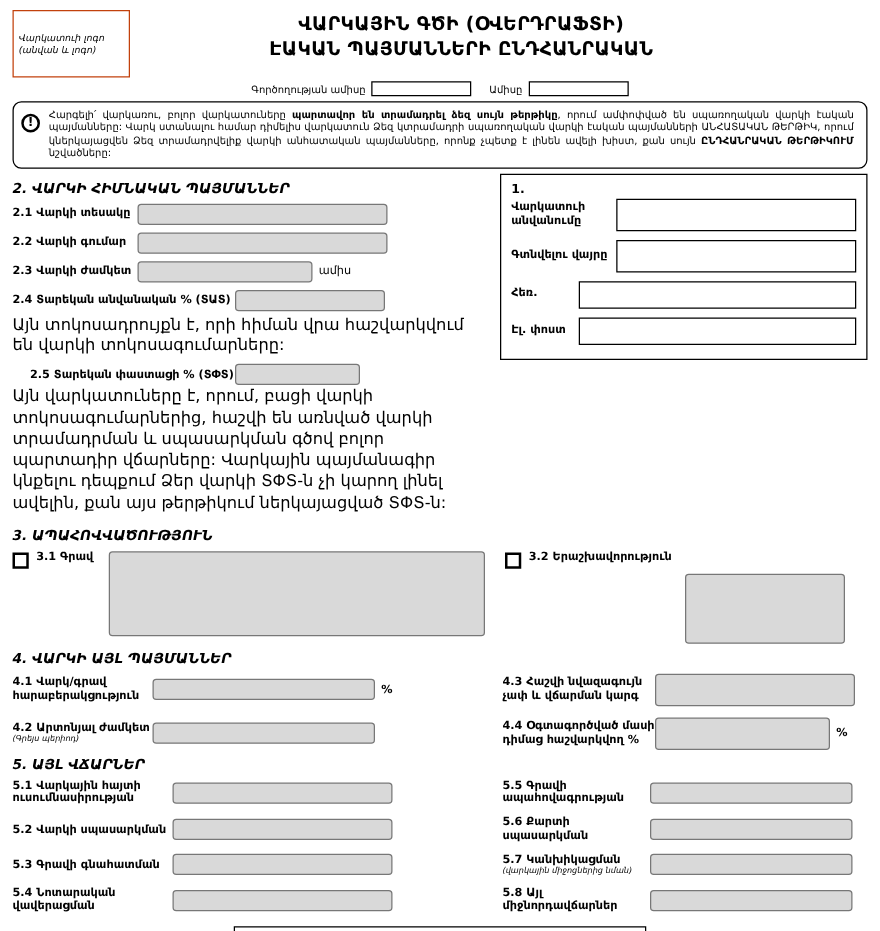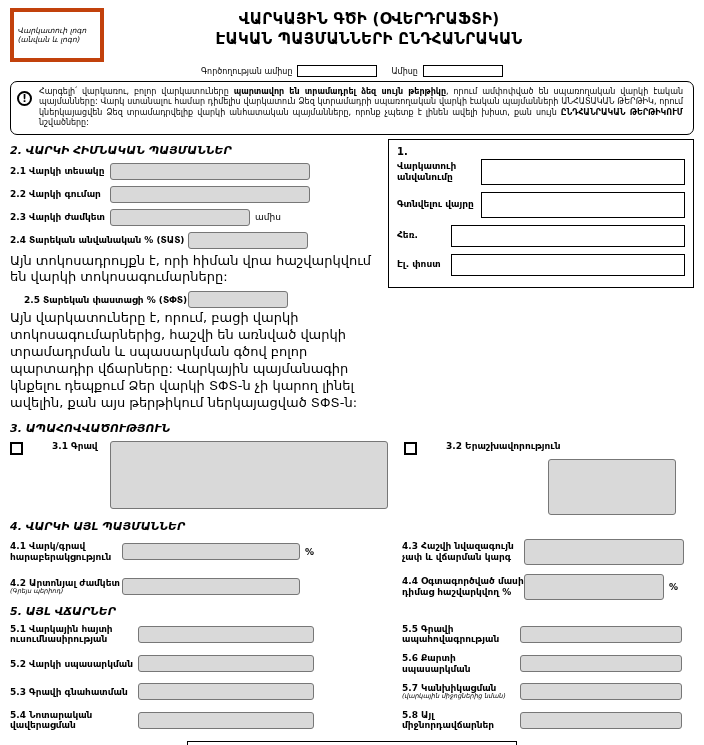--- a/index.html
+++ b/index.html
@@ -1,36 +1,36 @@
 <!DOCTYPE html>
 <html><head>
 <meta charset="utf-8">
 <style>
   * { box-sizing: border-box; margin: 0; padding: 0; }
   body { background: #fff; font-family: "DejaVu Sans", sans-serif; color: #000; }
   .page { width: 704px; height: 745px; padding: 8px 10px; overflow: hidden; }
 
   
   .header { display: flex; align-items: flex-start; }
-  .logo-box { width: 94px; height: 54px; border: 4px solid #c2410c; font-size: 7.5px; font-style: italic; padding: 4px; display: flex; align-items: center; line-height: 1.25; }
+  .logo-box { width: 94px; height: 54px; border: 1px solid #c2410c; font-size: 7.5px; font-style: italic; padding: 4px; display: flex; align-items: center; line-height: 1.25; }
   .title-wrap { flex: 1; text-align: center; font-weight: bold; font-size: 15px; line-height: 1.3; letter-spacing: .3px; padding-top: 2px; }
   .header-spacer { width: 60px; }
 
   
   .date-row { display: flex; justify-content: center; gap: 14px; align-items: center; font-size: 8px; margin: 3px 0 4px; }
   .date-pair { display: flex; align-items: center; gap: 5px; }
   .date-box { width: 80px; height: 12px; border: 1px solid #000; background: #fff; }
 
   
   .notice { border: 1px solid #000; border-radius: 7px; padding: 5px 10px 5px 6px; display: flex; gap: 7px; font-size: 8px; line-height: 1.3; text-align: justify; }
   .info-icon { width: 15px; height: 15px; border: 2px solid #000; border-radius: 50%; font-weight: bold; font-size: 10px; display: flex; align-items: center; justify-content: center; flex: none; margin-top: 4px; }
   .b { font-weight: bold; }
 
   
-  .main-row { display: flex; margin-top: 4px; }
+  .main-row { display: flex; gap: 12px; margin-top: 4px; }
   .col-left { width: 378px; }
   .col-right { flex: 1; }
 
   .sec-heading { font-weight: bold; font-style: italic; font-size: 11px; margin: 5px 0 6px; }
 
   .f-row { display: flex; align-items: center; margin-bottom: 6px; }
   .f-label { font-weight: bold; font-size: 9px; line-height: 1.15; }
   .f-sub { font-weight: normal; font-size: 6.5px; font-style: italic; display: block; }
   .g-input { background: #d9d9d9; border: 1px solid #777; border-radius: 3px; height: 17px; }
   .suffix { font-weight: bold; font-size: 9px; margin-left: 5px; }
@@ -43,21 +43,21 @@
   .panel-label { font-weight: bold; font-size: 9px; line-height: 1.2; width: 78px; flex: none; }
   .panel-label.narrow { width: 48px; }
   .w-input { background: #fff; border: 1px solid #000; height: 22px; flex: 1; }
   .w-input.tall { height: 26px; }
 
   
   .sec3-grid { display: flex; gap: 16px; margin-bottom: 4px; }
   .sec3-a { width: 378px; display: flex; align-items: flex-start; gap: 6px; }
   .sec3-b { flex: 1; }
   .checkbox { width: 13px; height: 13px; border: 2px solid #000; background: #fff; flex: none; margin-top: 1px; }
-  .cb-label { font-weight: bold; font-size: 9px; white-space: nowrap; margin-right: 6px; margin-left: 23px; }
+  .cb-label { font-weight: bold; font-size: 9px; white-space: nowrap; margin-right: 6px; }
   .big-box { background: #d9d9d9; border: 1px solid #777; border-radius: 3px; }
   .sec3-a .big-box { flex: 1; height: 68px; }
   .sec3-b-head { display: flex; align-items: flex-start; gap: 6px; }
   .sec3-b .big-box { width: 128px; height: 56px; margin: 4px 18px 0 auto; }
 
   
   .grid2 { display: grid; grid-template-columns: 378px 1fr; column-gap: 14px; row-gap: 9px; margin-bottom: 4px; }
   .cell { display: flex; align-items: center; }
   .cell .f-label { flex: none; }
 

